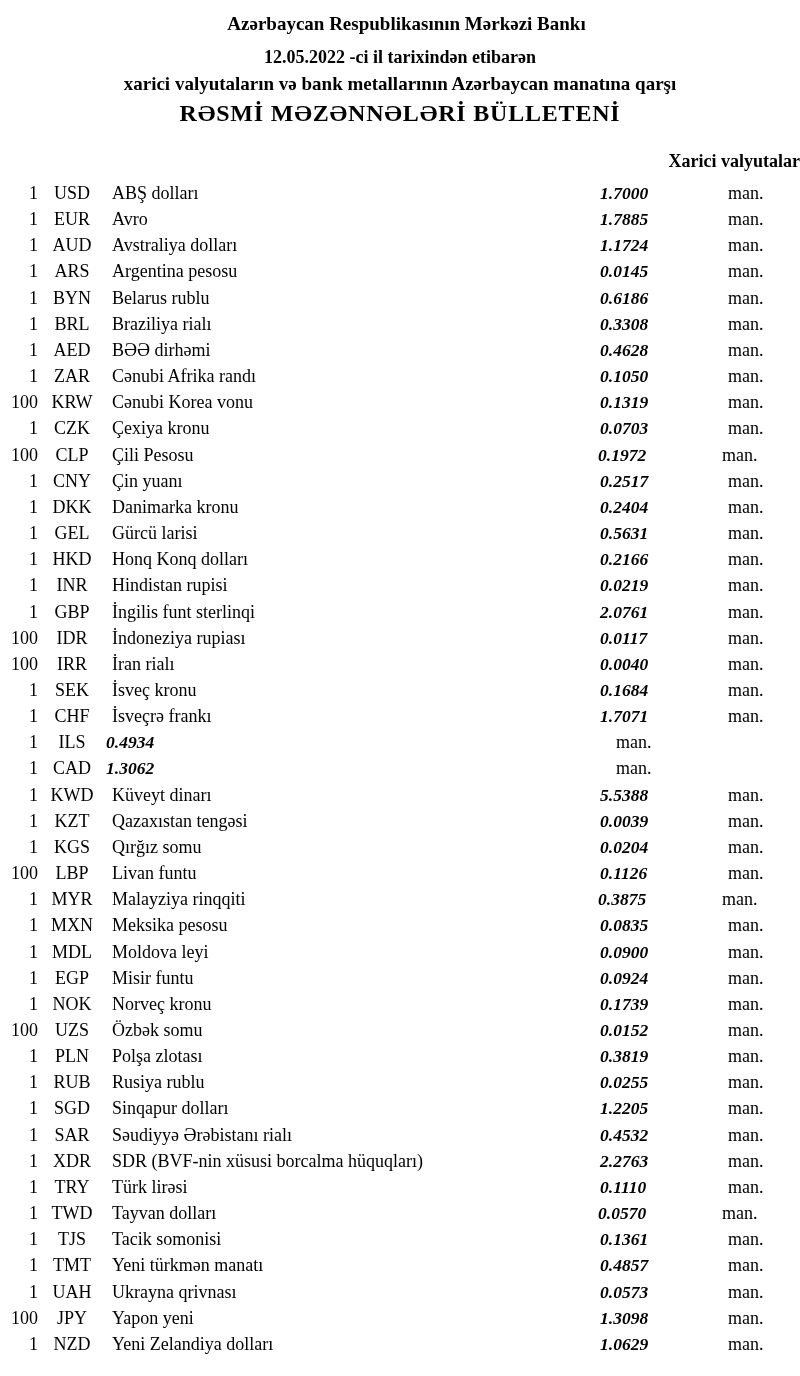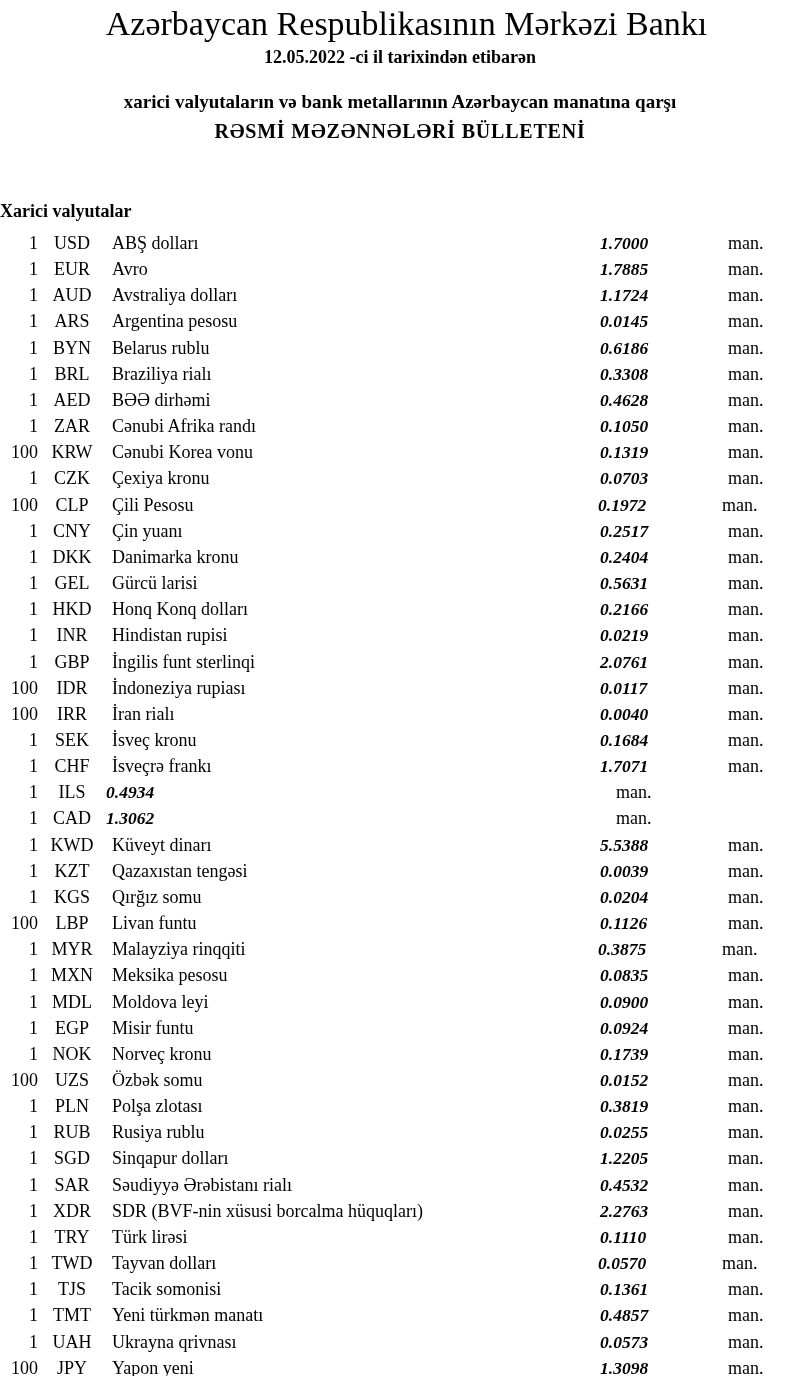--- a/index.html
+++ b/index.html
@@ -7,50 +7,50 @@
     position: relative;
     width: 800px;
     height: 1376px;
     background: #ffffff;
     color: #000000;
     font-family: "Liberation Serif", serif;
     overflow: hidden;
   }
   .header { text-align: center; padding-top: 8px; }
   .title {
-    font-size: 34px;
-    font-weight: normal;
+    font-size: 19px;
+    font-weight: bold;
     line-height: 32px;
     padding-left: 13px;
   }
   .date-line {
     font-size: 18px;
     font-weight: bold;
     line-height: 23px;
     margin-top: 6px;
   }
   .subtitle {
     font-size: 19px;
     font-weight: bold;
     line-height: 24px;
-    margin-top: 21px;
+    margin-top: 3px;
   }
   .bulletin-title {
-    font-size: 20px;
+    font-size: 24px;
     font-weight: bold;
     line-height: 26px;
     margin-top: 4px;
     letter-spacing: 0.8px;
   }
   .section-title {
-    text-align: left;
+    text-align: right;
     font-size: 18px;
     font-weight: bold;
     line-height: 23px;
-    margin-top: 56px;
+    margin-top: 24px;
   }
   .rates {
     margin-top: 7px;
     padding-right: 30px; 
   }
   .row {
     display: grid;
     grid-template-columns: 38px 68px 1fr 112px 58px;
     align-items: baseline;
     line-height: 26.15px;

